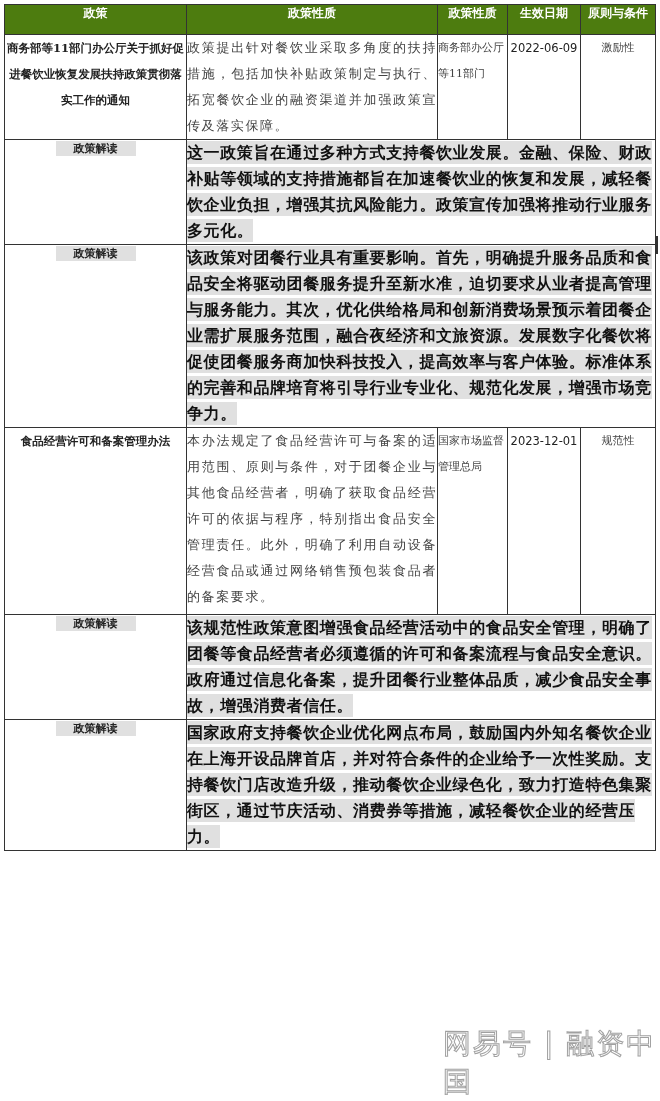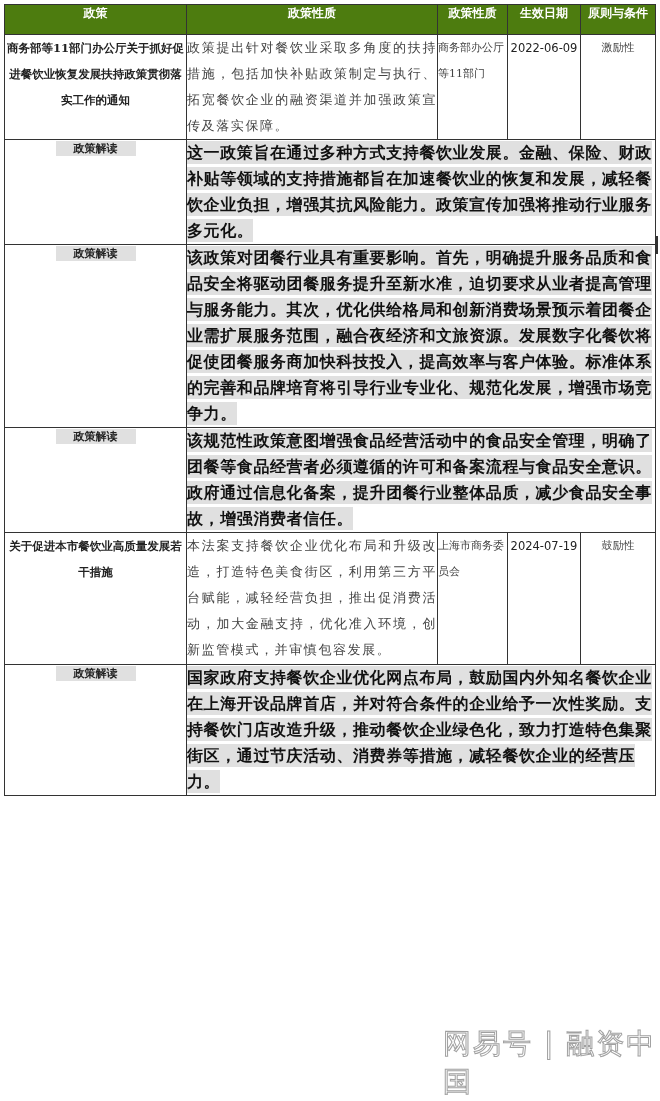--- a/index.html
+++ b/index.html
@@ -58,32 +58,32 @@
     <tr style="height:100px">
       <td class="interp-label"><span>政策解读</span></td>
       <td class="interp-text" colspan="4"><span>这一政策旨在通过多种方式支持餐饮业发展。金融、保险、财政补贴等领域的支持措施都旨在加速餐饮业的恢复和发展，减轻餐饮企业负担，增强其抗风险能力。政策宣传加强将推动行业服务多元化。</span></td>
     </tr>
 
     <tr style="height:140px">
       <td class="interp-label"><span>政策解读</span></td>
       <td class="interp-text" colspan="4"><span>该政策对团餐行业具有重要影响。首先，明确提升服务品质和食品安全将驱动团餐服务提升至新水准，迫切要求从业者提高管理与服务能力。其次，优化供给格局和创新消费场景预示着团餐企业需扩展服务范围，融合夜经济和文旅资源。发展数字化餐饮将促使团餐服务商加快科技投入，提高效率与客户体验。标准体系的完善和品牌培育将引导行业专业化、规范化发展，增强市场竞争力。</span></td>
     </tr>
 
+    <tr style="height:187px">
+      <td class="pname left">食品经营许可和备案管理办法</td>
+      <td class="content">本办法规定了食品经营许可与备案的适用范围、原则与条件，对于团餐企业与其他食品经营者，明确了获取食品经营许可的依据与程序，特别指出食品安全管理责任。此外，明确了利用自动设备经营食品或通过网络销售预包装食品者的备案要求。</td>
+      <td class="issuer">国家市场监督管理总局</td>
+      <td class="date">2023-12-01</td>
+      <td class="nature">规范性</td>
+    </tr>
     <tr style="height:96px">
       <td class="interp-label"><span>政策解读</span></td>
       <td class="interp-text" colspan="4"><span>该规范性政策意图增强食品经营活动中的食品安全管理，明确了团餐等食品经营者必须遵循的许可和备案流程与食品安全意识。政府通过信息化备案，提升团餐行业整体品质，减少食品安全事故，增强消费者信任。</span></td>
     </tr>
 
-    <tr style="height:132px">
-      <td class="pname">关于促进本市餐饮业高质量发展若干措施</td>
-      <td class="content">本法案支持餐饮企业优化布局和升级改造，打造特色美食街区，利用第三方平台赋能，减轻经营负担，推出促消费活动，加大金融支持，优化准入环境，创新监管模式，并审慎包容发展。</td>
-      <td class="issuer">上海市商务委员会</td>
-      <td class="date">2024-07-19</td>
-      <td class="nature">鼓励性</td>
-    </tr>
     <tr style="height:103px">
       <td class="interp-label"><span>政策解读</span></td>
       <td class="interp-text" colspan="4"><span>国家政府支持餐饮企业优化网点布局，鼓励国内外知名餐饮企业在上海开设品牌首店，并对符合条件的企业给予一次性奖励。支持餐饮门店改造升级，推动餐饮企业绿色化，致力打造特色集聚街区，通过节庆活动、消费券等措施，减轻餐饮企业的经营压力。</span></td>
     </tr>
   </tbody>
 </table>
 
 <div class="scroll-mark"></div>
 <div class="watermark">网易号 | 融资中国</div>
 

